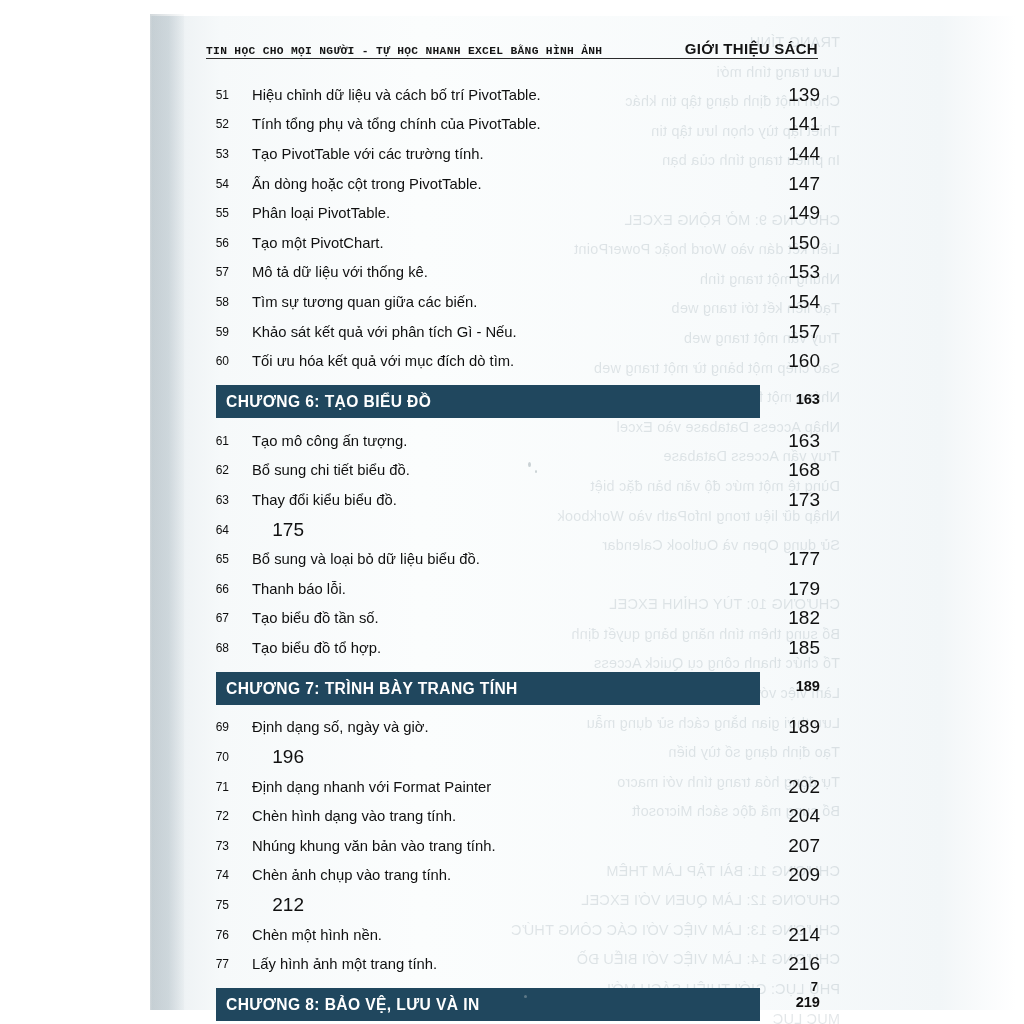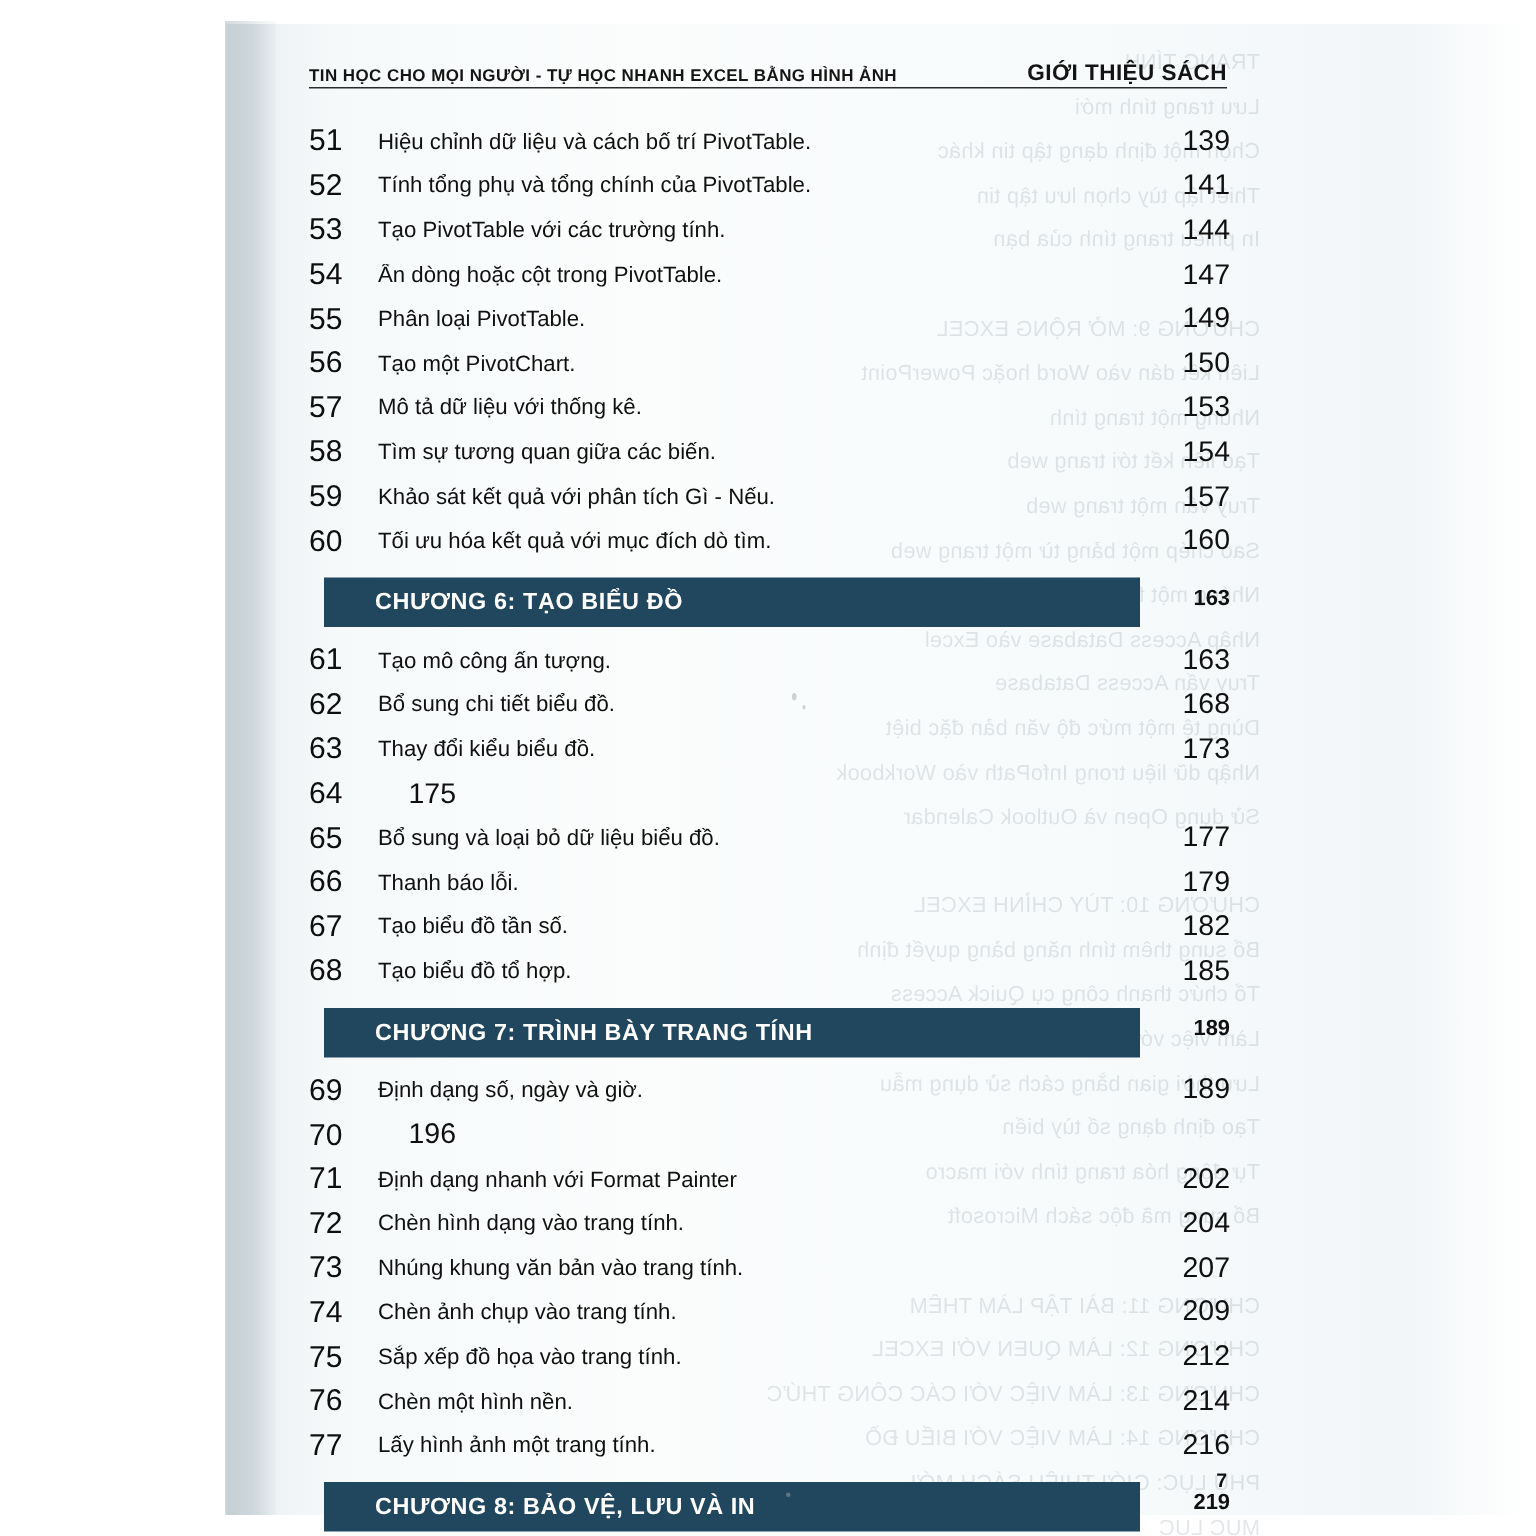--- a/index.html
+++ b/index.html
@@ -78,21 +78,21 @@
     left: 206px; top: 40px;
     width: 612px;
     display: flex;
     justify-content: space-between;
     align-items: flex-end;
     font-size: 11.5px;
     font-weight: bold;
     letter-spacing: 0.3px;
     color: #141414;
   }
-  .runhead .left { font-size: 11.3px; }
+  .runhead .left { font-size: 11.3px; font-family: Liberation Mono, monospace; }
   .runhead .right { font-size: 15px; }
   .runhead-rule {
     position: absolute;
     left: 206px; top: 58px;
     width: 612px;
     height: 1px;
     background: #2b2b2b;
   }
 
   
@@ -104,24 +104,24 @@
   .row {
     position: relative;
     height: 29.6px;
     display: flex;
     align-items: center;
     font-size: 14.8px;
     color: #101010;
   }
   .row .num {
     width: 46px;
-    text-align: left;
+    text-align: right;
     padding-right: 23px;
     box-sizing: border-box;
-    font-size: 20px;
+    font-size: 12px;
     color: #0e0e0e;
   }
   .row .title {
     flex: 1;
     white-space: nowrap;
     overflow: hidden;
   }
   .row .page-no {
     width: 52px;
     text-align: right;
@@ -142,21 +142,21 @@
     width: 544px; height: 33px;
     background: #20475e;
   }
   .chapter .ch-title {
     position: relative;
     z-index: 2;
     color: #ffffff;
     font-weight: bold;
     font-size: 15.6px;
     letter-spacing: 0.4px;
-    margin-left: 44px;
+    margin-left: 20px;
     white-space: nowrap;
   }
   .chapter .ch-page {
     position: absolute;
     right: 0; top: 9px;
     width: 52px;
     text-align: right;
     font-size: 14.6px;
     font-weight: bold;
     color: #101010;
@@ -355,21 +355,20 @@
       <span class="title">Nhúng khung văn bản vào trang tính.</span>
       <span class="page-no">207</span>
     </div>
     <div class="row">
       <span class="num">74</span>
       <span class="title">Chèn ảnh chụp vào trang tính.</span>
       <span class="page-no">209</span>
     </div>
     <div class="row">
       <span class="num">75</span>
-      <span class="title">Sắp xếp đồ họa vào trang tính.</span>
       <span class="page-no">212</span>
     </div>
     <div class="row">
       <span class="num">76</span>
       <span class="title">Chèn một hình nền.</span>
       <span class="page-no">214</span>
     </div>
     <div class="row">
       <span class="num">77</span>
       <span class="title">Lấy hình ảnh một trang tính.</span>

